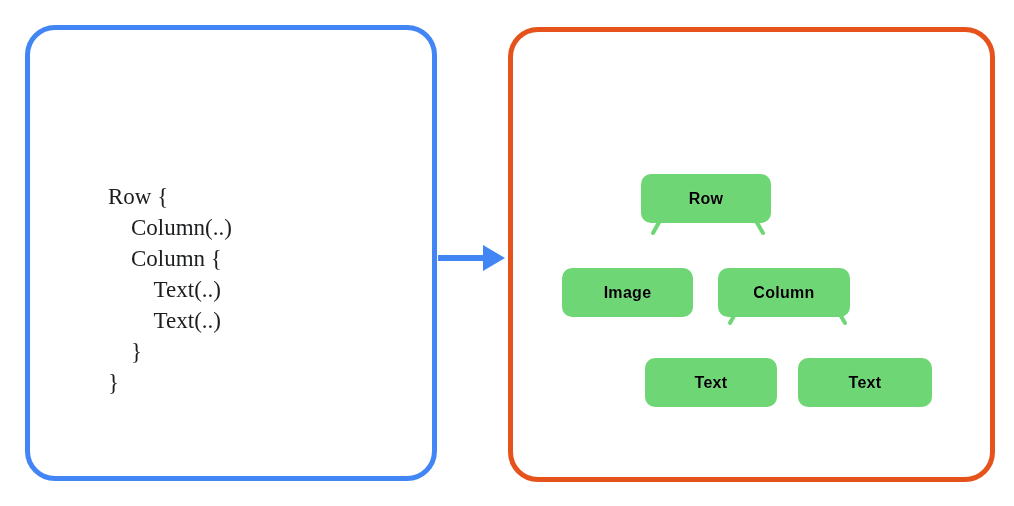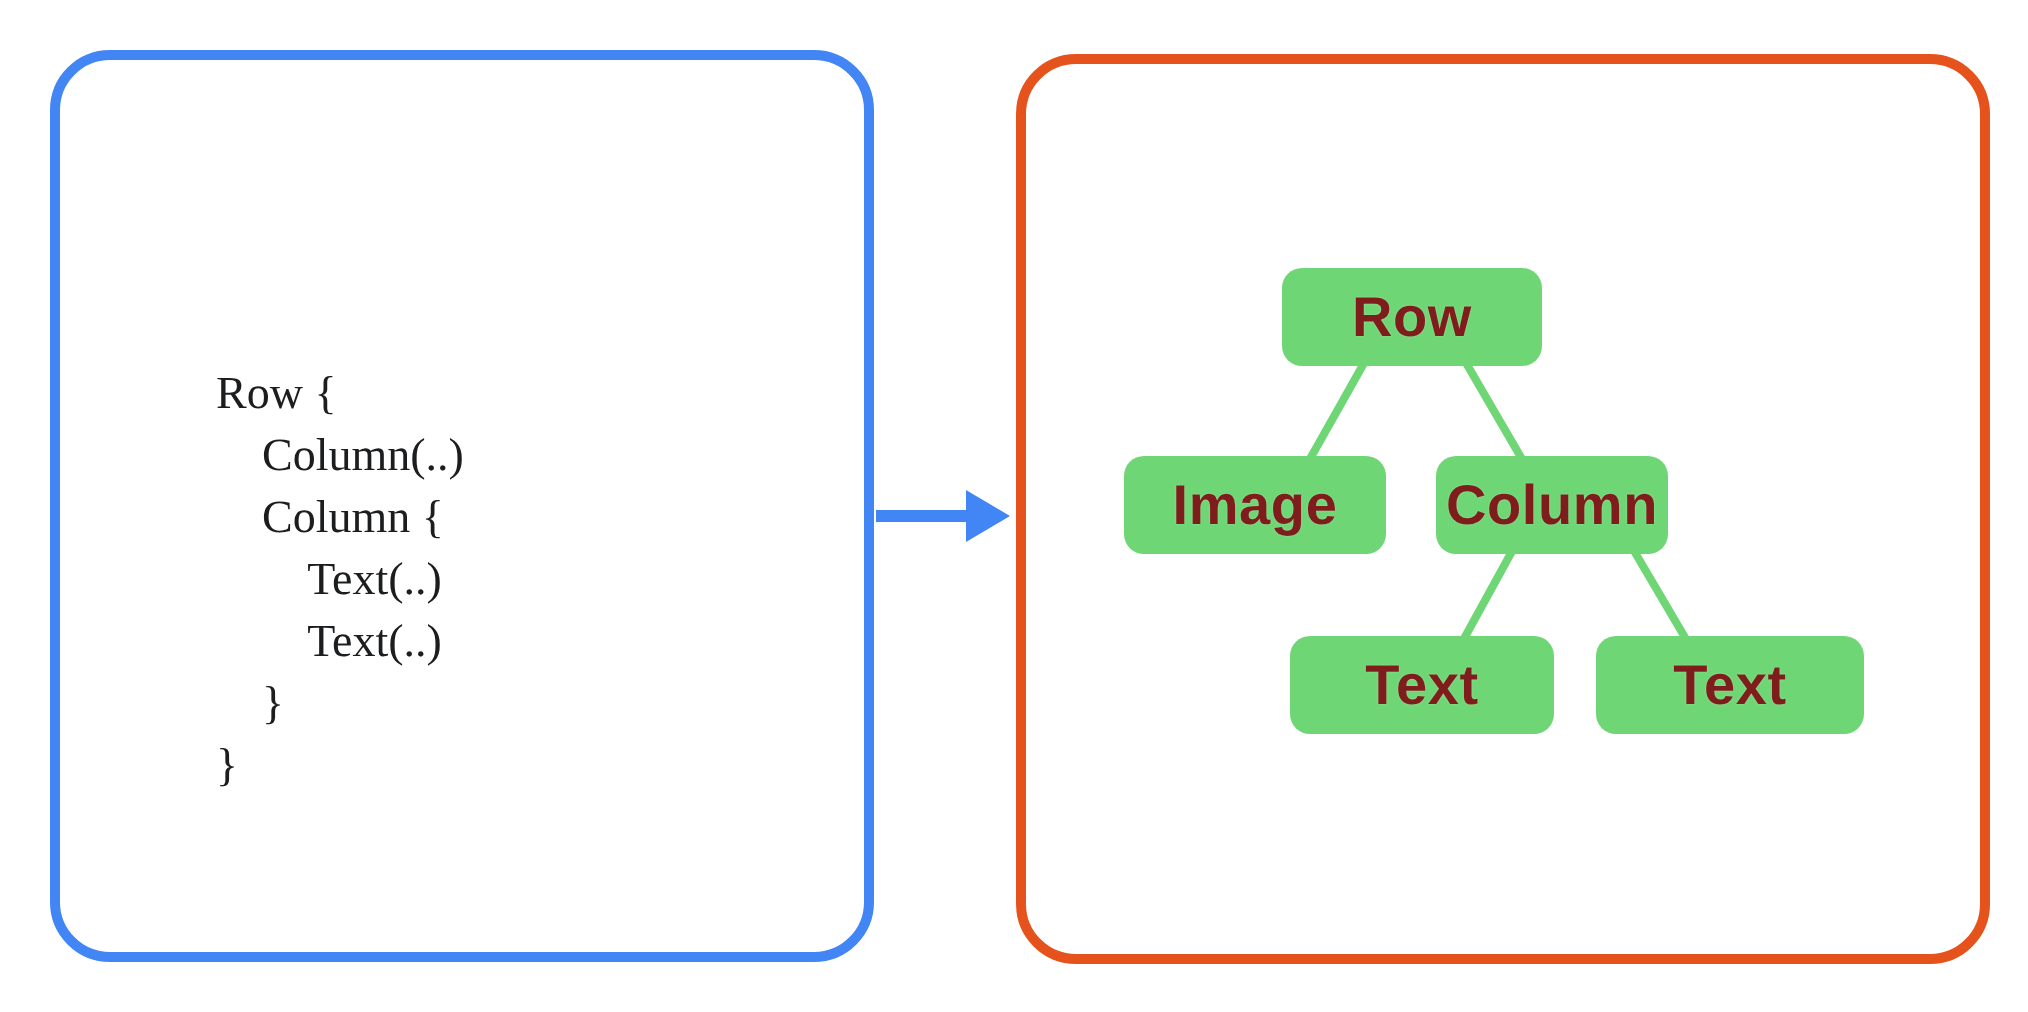--- a/index.html
+++ b/index.html
@@ -53,32 +53,33 @@
     top: 0;
     width: 1014px;
     height: 506px;
     pointer-events: none;
   }
   .tree-node {
     position: absolute;
     box-sizing: border-box;
     background: #6FD675;
     border-radius: 10px;
-    color: #7f1d1d;
-    font-size: 28px;
+    color: #000000;
+    font-size: 16px;
     font-weight: 600;
     letter-spacing: 0.3px;
     display: flex;
     align-items: center;
     justify-content: center;
     text-shadow: 0 0 1px rgba(255,255,255,0.35);
+    margin-top: 40px;
   }
   .node-row    { left: 641px; top: 134px; width: 130px; height: 49px; }
   .node-image  { left: 562px; top: 228px; width: 131px; height: 49px; }
-  .node-column { left: 718px; top: 228px; width: 116px; height: 49px; }
+  .node-column { left: 718px; top: 228px; width: 132px; height: 49px; }
   .node-text1  { left: 645px; top: 318px; width: 132px; height: 49px; }
   .node-text2  { left: 798px; top: 318px; width: 134px; height: 49px; }
 </style>
 </head>
 <body>
 
 <div class="canvas">
 
   <div class="panel panel-code">
     <div class="code-block" style="left:78px; top:151px;">

